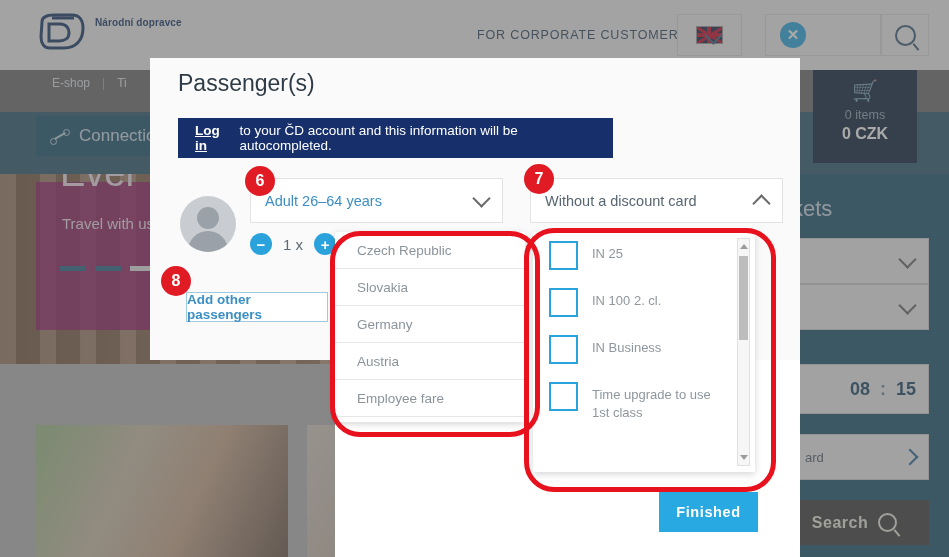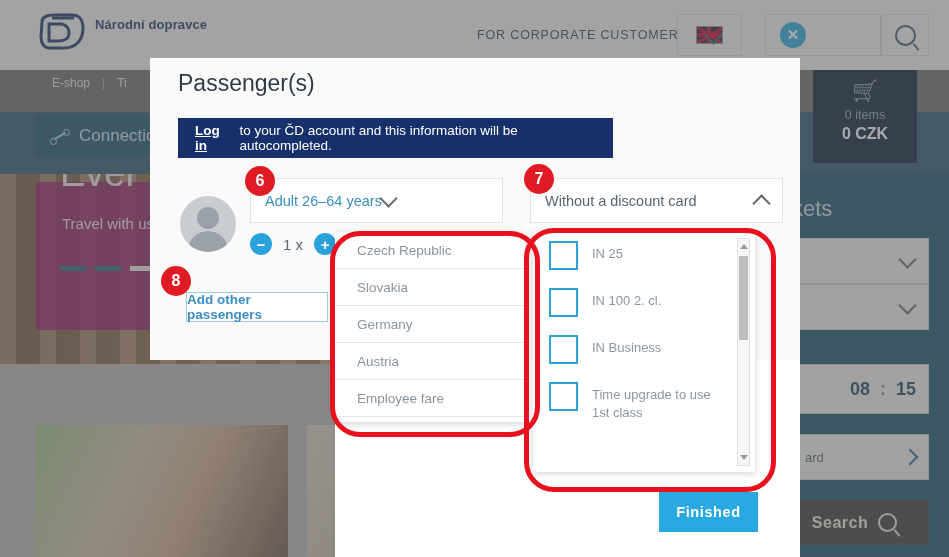--- a/index.html
+++ b/index.html
@@ -12,21 +12,21 @@
 
   
   #bgpage{position:absolute;inset:0;}
   .dimmer{position:absolute;inset:0;background:rgba(90,90,90,.52);z-index:40;pointer-events:none;}
 
   .hdr{position:absolute;left:0;top:0;width:949px;height:70px;background:#f2f2f2;}
   .logo-wrap{position:absolute;left:38px;top:12px;display:flex;align-items:flex-start;}
   .logo-mark{width:48px;height:42px;margin-right:9px;}
   .logo-text{line-height:1;padding-top:3px;}
   .logo-title{font-size:25px;font-weight:bold;color:#1b3b6b;letter-spacing:.2px;}
-  .logo-sub{font-size:13px;font-weight:bold;color:#1b3b6b;margin-top:3px;letter-spacing:.1px;}
+  .logo-sub{font-size:10px;font-weight:bold;color:#1b3b6b;margin-top:3px;letter-spacing:.1px;}
 
   .corp{position:absolute;left:477px;top:28px;font-size:12.5px;color:#2f4a63;letter-spacing:.85px;}
   .hdr-box{position:absolute;top:14px;height:42px;border:1px solid #dcdcdc;background:#f2f2f2;box-sizing:border-box;}
   #langbox{left:677px;width:65px;display:flex;align-items:center;justify-content:center;}
   .lang-flag{width:25px;height:16px;position:relative;overflow:hidden;background:#16264d;border:1px solid #999;}
   .lang-flag i{position:absolute;background:#c8102e;}
   .f1{left:-2px;top:7px;width:30px;height:3px;transform:rotate(32deg);}
   .f2{left:-2px;top:7px;width:30px;height:3px;transform:rotate(-32deg);}
   .f3{left:10px;top:0;width:4px;height:16px;}
   .f4{left:0;top:6px;width:25px;height:4px;}
@@ -89,21 +89,21 @@
   .modal2{position:absolute;left:335px;top:360px;width:465px;height:197px;background:#ffffff;z-index:60;}
   .modal-title{position:absolute;left:178px;top:70px;font-size:23px;color:#2f3c47;z-index:70;}
 
   .loginbar{position:absolute;left:178px;top:118px;width:435px;height:40px;background:#17306b;color:#fff;display:flex;align-items:center;padding-left:17px;box-sizing:border-box;font-size:13.5px;z-index:70;}
   .loginbar a{color:#fff;text-decoration:underline;font-weight:bold;margin-right:4px;}
 
   .avatar{position:absolute;left:180px;top:196px;width:56px;height:56px;border-radius:50%;background:#c9cdd1;overflow:hidden;z-index:70;}
   .avatar .head{position:absolute;left:17px;top:11px;width:22px;height:22px;border-radius:50%;background:#9aa1a8;}
   .avatar .body{position:absolute;left:8px;top:35px;width:40px;height:30px;border-radius:20px 20px 0 0;background:#9aa1a8;}
 
-  .sel-age{position:absolute;left:250px;top:178px;width:253px;height:45px;background:#fff;border:1px solid #e3e3e3;box-sizing:border-box;display:flex;align-items:center;padding:0 14px;z-index:70;}
+  .sel-age{position:absolute;left:250px;top:178px;width:253px;height:45px;background:#fff;border:1px solid #e3e3e3;box-sizing:border-box;display:flex;align-items:center;justify-content:space-between;padding:0 14px;z-index:70;}
   .sel-age span.lbl{font-size:14.5px;color:#3b8fc4;}
   .sel-card{position:absolute;left:530px;top:178px;width:253px;height:45px;background:#fff;border:1px solid #e3e3e3;box-sizing:border-box;display:flex;align-items:center;justify-content:space-between;padding:0 14px;z-index:70;}
   .sel-card span.lbl{font-size:14.5px;color:#586671;}
   .sel-chev{width:11px;height:11px;border-right:2px solid #6b6b6b;border-bottom:2px solid #6b6b6b;transform:rotate(45deg);margin-bottom:4px;}
   .sel-chev.up{transform:rotate(-135deg);margin-bottom:0;margin-top:5px;}
 
   .stepper{position:absolute;left:250px;top:233px;display:flex;align-items:center;z-index:70;}
   .st-btn{width:22px;height:22px;border-radius:50%;background:#2aa3dd;color:#fff;font-size:15px;font-weight:bold;display:flex;align-items:center;justify-content:center;line-height:1;}
   .st-count{font-size:15px;color:#5d6a74;margin:0 11px;}
 

